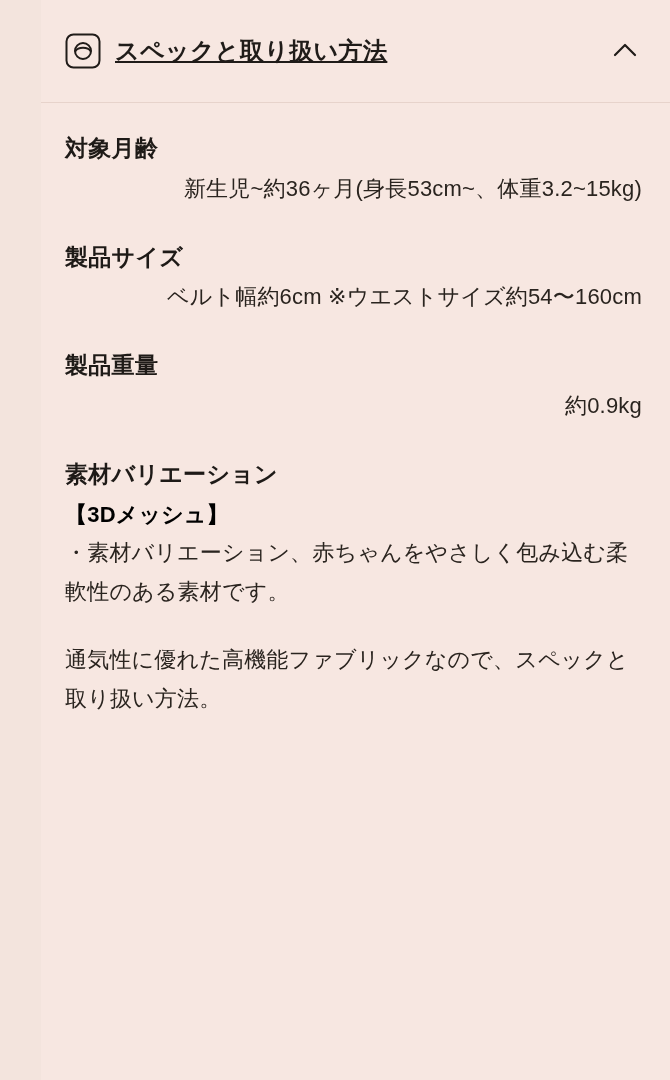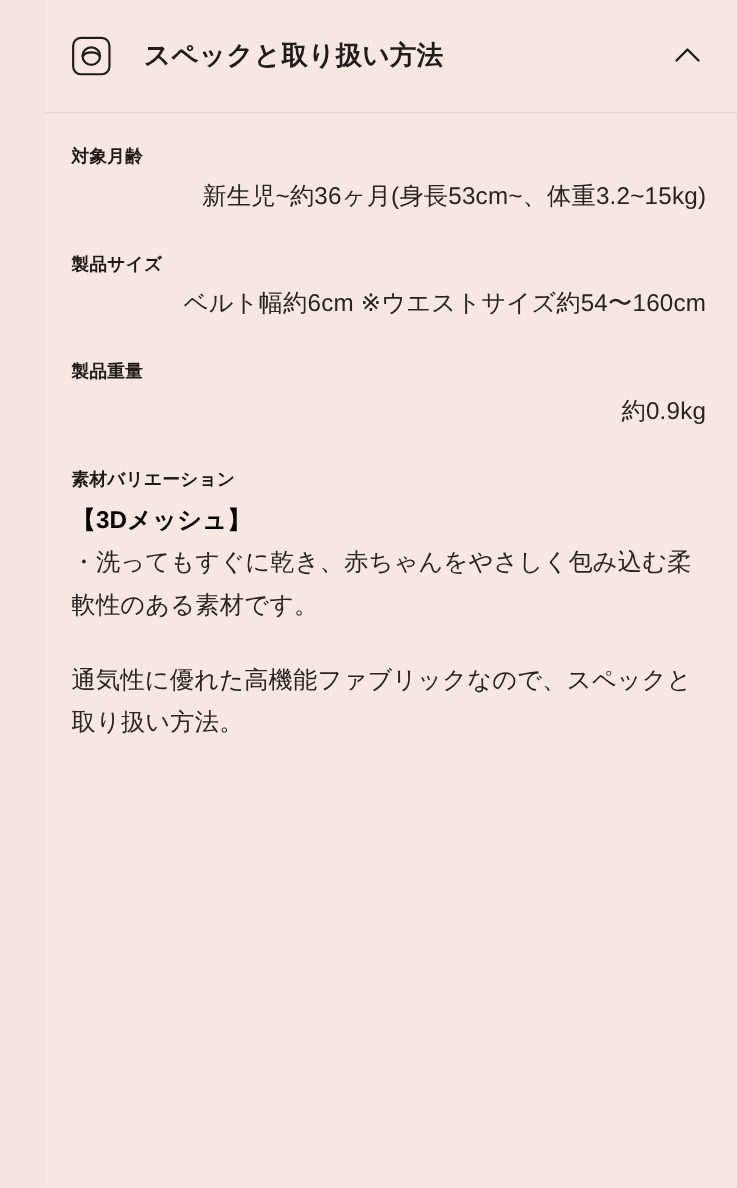--- a/index.html
+++ b/index.html
@@ -38,52 +38,52 @@
     border-bottom: 1px solid #e7d3cb;
     cursor: pointer;
   }
   .header-icon {
     width: 36px;
     height: 36px;
     flex: 0 0 36px;
     display: block;
   }
   .header-title {
-    margin-left: 30px;
+    margin-left: 14px;
     font-size: 24px;
     font-weight: bold;
     color: #201c19;
     letter-spacing: 0.4px;
     flex: 1 1 auto;
     line-height: 1.2;
+    text-decoration: underline;
   }
   .chevron {
     width: 30px;
     height: 30px;
     flex: 0 0 30px;
     display: block;
   }
   .content {
     padding: 28px 28px 10px 24px;
     box-sizing: border-box;
   }
   .spec-block {
     margin-bottom: 34px;
   }
   .spec-block:last-child {
     margin-bottom: 16px;
   }
   .spec-label {
-    font-size: 16px;
+    font-size: 23px;
     font-weight: bold;
     color: #1e1a17;
     line-height: 1.5;
     margin-bottom: 6px;
     letter-spacing: 0.3px;
-    font-family: Liberation Serif, serif;
   }
   .spec-value {
     font-size: 22px;
     color: #2a241f;
     line-height: 1.55;
     letter-spacing: 0.2px;
     text-align: right;
   }
   .material-sub {
     font-size: 22px;
@@ -141,19 +141,19 @@
       </div>
 
       <div class="spec-block">
         <div class="spec-label">製品重量</div>
         <div class="spec-value">約0.9kg</div>
       </div>
 
       <div class="spec-block material-block">
         <div class="spec-label">素材バリエーション</div>
         <div class="material-sub">【3Dメッシュ】</div>
-        <p class="para">・洗ってもすぐに乾き、赤ちゃんをやさしく包み込む柔軟性のある素材です。</p>
+        <p class="para">・素材バリエーション、赤ちゃんをやさしく包み込む柔軟性のある素材です。</p>
         <p class="para">通気性に優れた高機能ファブリックなので、スペックと取り扱い方法。</p>
       </div>
 
     </div>
   </div>
 </div>
 
 </body></html>

